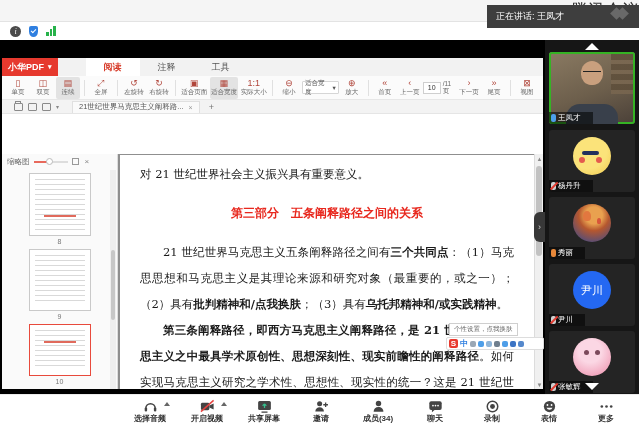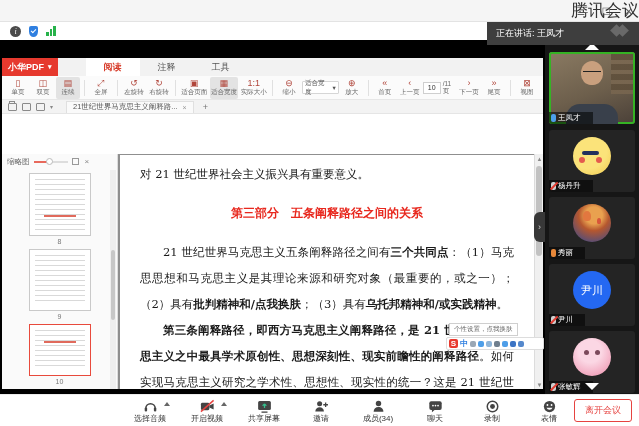--- a/index.html
+++ b/index.html
@@ -17,21 +17,21 @@
             display:flex; align-items:center; padding-left:10px; gap:8px; }
   .ico-info { width:11px; height:11px; border-radius:50%; background:#4a4a4a; color:#fff; font-size:8px;
               display:flex; align-items:center; justify-content:center; font-style:italic; font-family:"Liberation Serif",serif; }
   .ico-shield { width:9px; height:11px; background:#2f7fe0; border-radius:2px 2px 50% 50%; position:relative; }
   .ico-shield::after { content:""; position:absolute; left:2px; top:3px; width:4px; height:2px;
                        border-left:1.5px solid #fff; border-bottom:1.5px solid #fff; transform:rotate(-45deg); }
   .ico-signal { display:flex; align-items:flex-end; gap:1px; height:10px; }
   .ico-signal i { width:2.5px; background:#27b24a; display:block; }
   .ico-signal i:nth-child(1){height:4px;} .ico-signal i:nth-child(2){height:7px;} .ico-signal i:nth-child(3){height:10px;}
 
-  .speaking-banner { position:absolute; right:0; top:22px; width:152px; height:23px; background:#3e3e3e;
+  .speaking-banner { position:absolute; right:0; top:5px; width:152px; height:23px; background:#3e3e3e;
                      color:#fff; font-size:9px; display:flex; align-items:center; padding-left:9px; z-index:30; }
   .banner-mark { position:absolute; right:12px; top:4px; opacity:.35; }
   .banner-mark i { display:inline-block; width:9px; height:9px; background:#bbb; transform:rotate(45deg); margin-left:-3px; }
 
   
   .share-area { position:absolute; left:0; top:40px; width:545px; height:354px; background:#000; }
   .pdf-window { position:absolute; left:2px; top:18px; width:541px; height:331px; background:#fff;
                 display:flex; flex-direction:column; overflow:hidden; }
 
   .pdf-menubar { height:18px; background:#f2f2f2; display:flex; align-items:stretch; flex:0 0 18px; }
@@ -50,21 +50,21 @@
   .tb-btn .g { font-size:9px; line-height:9px; color:#b0453a; }
   .tb-btn .l { font-size:6.5px; line-height:8px; color:#666; white-space:nowrap; }
   .tb-sep { width:1px; height:16px; background:#e0e0e0; margin:0 3px; }
   .tb-select { display:flex; align-items:center; border:1px solid #d6d6d6; background:#fff; height:13px;
                font-size:6.5px; color:#555; padding:0 2px; gap:3px; border-radius:1px; }
   .tb-pager { display:flex; align-items:center; gap:2px; font-size:6.5px; color:#666; }
   .tb-pager input { width:18px; height:12px; border:1px solid #cfcfcf; font-size:7px; text-align:center;
                     color:#333; font-family:"Liberation Sans",sans-serif; }
 
   .pdf-filebar { height:14px; flex:0 0 14px; background:#f3f3f3; display:flex; align-items:center;
-                 padding-left:6px; gap:5px; border-bottom:1px solid #e5e5e5; }
+                 padding-left:12px; gap:5px; border-bottom:1px solid #e5e5e5; }
   .fb-ico { width:9px; height:8px; border:1px solid #8a8a8a; border-radius:1px; position:relative; }
   .fb-ico.folder::before { content:""; position:absolute; left:0; top:-3px; width:4px; height:2px;
                            border:1px solid #8a8a8a; border-bottom:none; }
   .fb-caret { font-size:6px; color:#888; }
   .file-tab { background:#fafafa; border:1px solid #e0e0e0; border-bottom:none; height:12px;
               display:flex; align-items:center; gap:5px; padding:0 6px; font-size:7.5px; color:#555;
               max-width:170px; margin-left:8px; }
   .file-tab .x { color:#999; font-size:7px; }
   .file-new { font-size:9px; color:#777; padding:0 4px; }
 
@@ -161,21 +161,21 @@
   .mic.muted { background:#cfcfcf; }
   .mic.muted::after { content:""; position:absolute; left:-2px; top:3px; width:10px; height:1.5px;
                       background:#e23b30; transform:rotate(-45deg); }
 
   
   .bottom-bar { position:absolute; left:0; top:394px; width:639px; height:32px; background:#fff;
                 border-top:1px solid #ececec; display:flex; align-items:center; }
   .bb-items { display:flex; margin-left:128px; gap:13px; }
   .bb-item { display:flex; flex-direction:column; align-items:center; width:44px; position:relative; }
   .bb-item svg { width:15px; height:15px; }
-  .bb-item .l { font-size:8px; color:#333; line-height:9px; white-space:nowrap; }
+  .bb-item .l { font-size:8px; color:#333; line-height:9px; white-space:nowrap;font-weight:bold; }
   .bb-caret { position:absolute; right:2px; top:3px; width:0; height:0;
               border-left:3.5px solid transparent; border-right:3.5px solid transparent;
               border-bottom:4.5px solid #666; }
   .leave-btn { position:absolute; right:7px; top:4px; width:58px; height:23px; border:1px solid #e64340;
                border-radius:3px; color:#e64340; font-size:9px; background:#fff;
                display:flex; align-items:center; justify-content:center; }
 </style>
 </head>
 <body>
 
@@ -494,14 +494,13 @@
       </div>
       <div class="bb-item">
         <svg viewBox="0 0 16 16">
           <circle cx="3" cy="8" r="1.4" fill="#444"></circle>
           <circle cx="8" cy="8" r="1.4" fill="#444"></circle>
           <circle cx="13" cy="8" r="1.4" fill="#444"></circle>
         </svg>
         <span class="l">更多</span>
       </div>
     </div>
-  <button class="leave-btn">离开会议</button>
 </div>
 
 </body></html>

